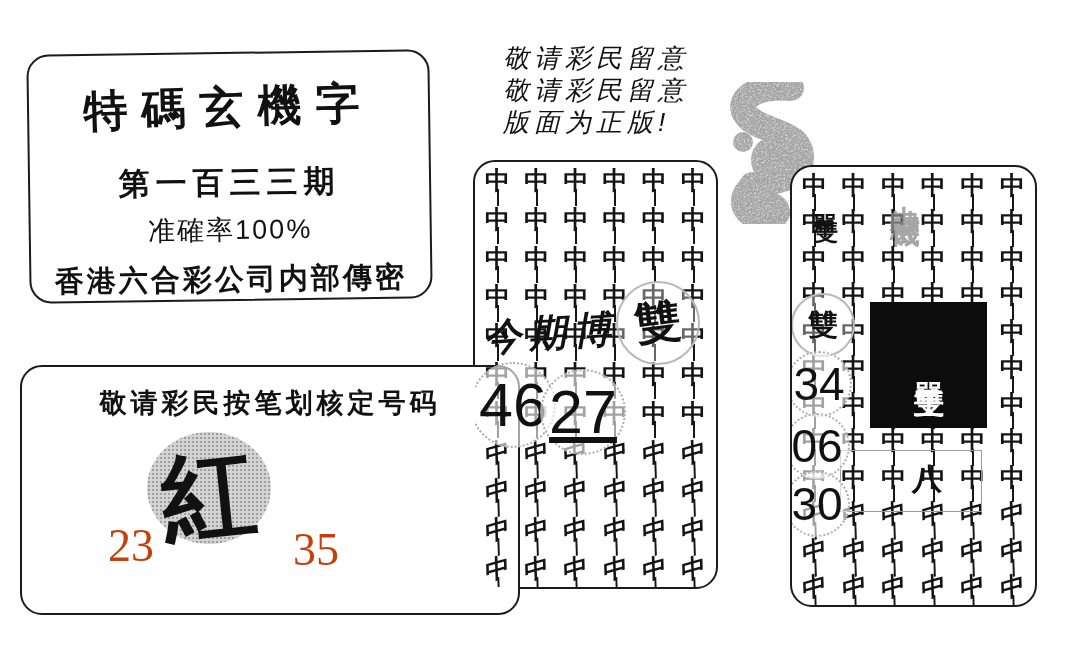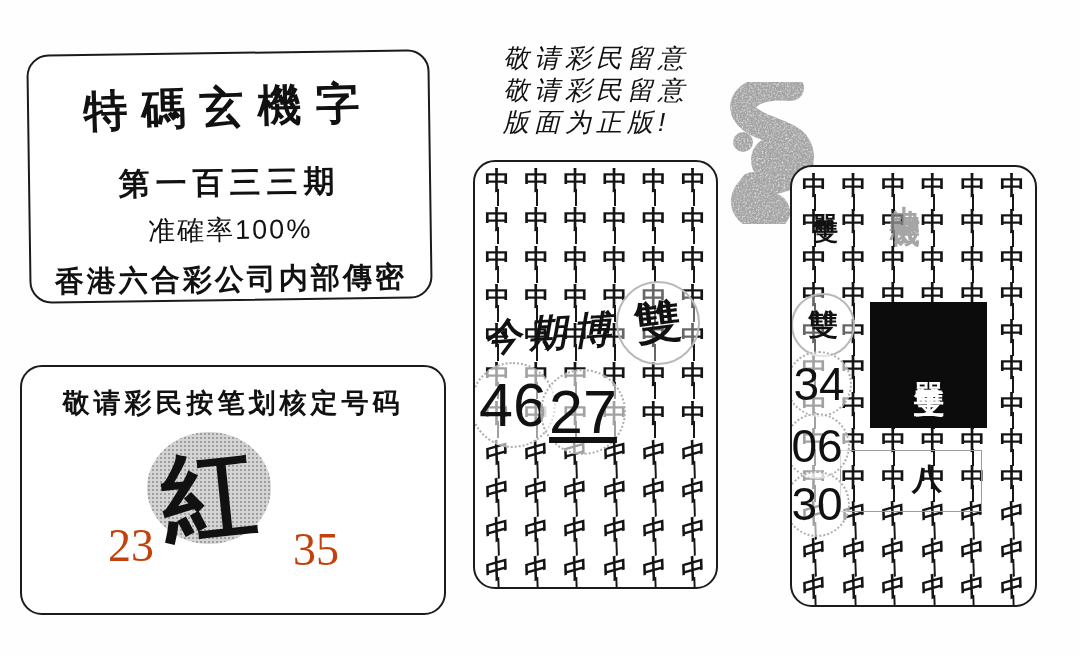--- a/index.html
+++ b/index.html
@@ -71,21 +71,21 @@
   #right-card .hint-char{position:absolute;left:75px;top:12px;font-size:30px;
     font-weight:bold;}
   #right-card .num-circle{width:62px;height:62px;font-size:46px;font-weight:500;}
   #right-n0{left:-6px;top:184px;text-align:center;}
   #right-n1{left:-8px;top:246px;}
   #right-n2{left:-8px;top:304px;}
   #right-card .footer{position:absolute;left:20px;top:381px;width:220px;z-index:4;
     font-size:22px;font-weight:bold;letter-spacing:0px;color:#161616;opacity:.9;
     white-space:nowrap;}
   
-  #stroke-card{left:20px;top:365px;width:426px;height:250px;}
+  #stroke-card{left:20px;top:365px;width:500px;height:250px;}
   #stroke-card .hdr{position:absolute;left:0;top:18px;width:100%;text-align:center;
     font-size:27px;font-weight:bold;letter-spacing:4px;}
   #stroke-card .halftone{position:absolute;left:125px;top:65px;width:124px;height:112px;
     border-radius:50%;background-color:#cdcdcd;
     background-image:radial-gradient(#8e8e8e 1px,transparent 1.4px);
     background-size:4px 4px;opacity:.85;}
   #stroke-card .big-char{position:absolute;left:140px;top:66px;font-size:94px;
     font-weight:bold;transform:rotate(-6deg);z-index:2;}
   .plain-num{position:absolute;font-family:"Liberation Serif","DejaVu Serif",serif;
     font-size:46px;color:#c2410c;z-index:2;}

